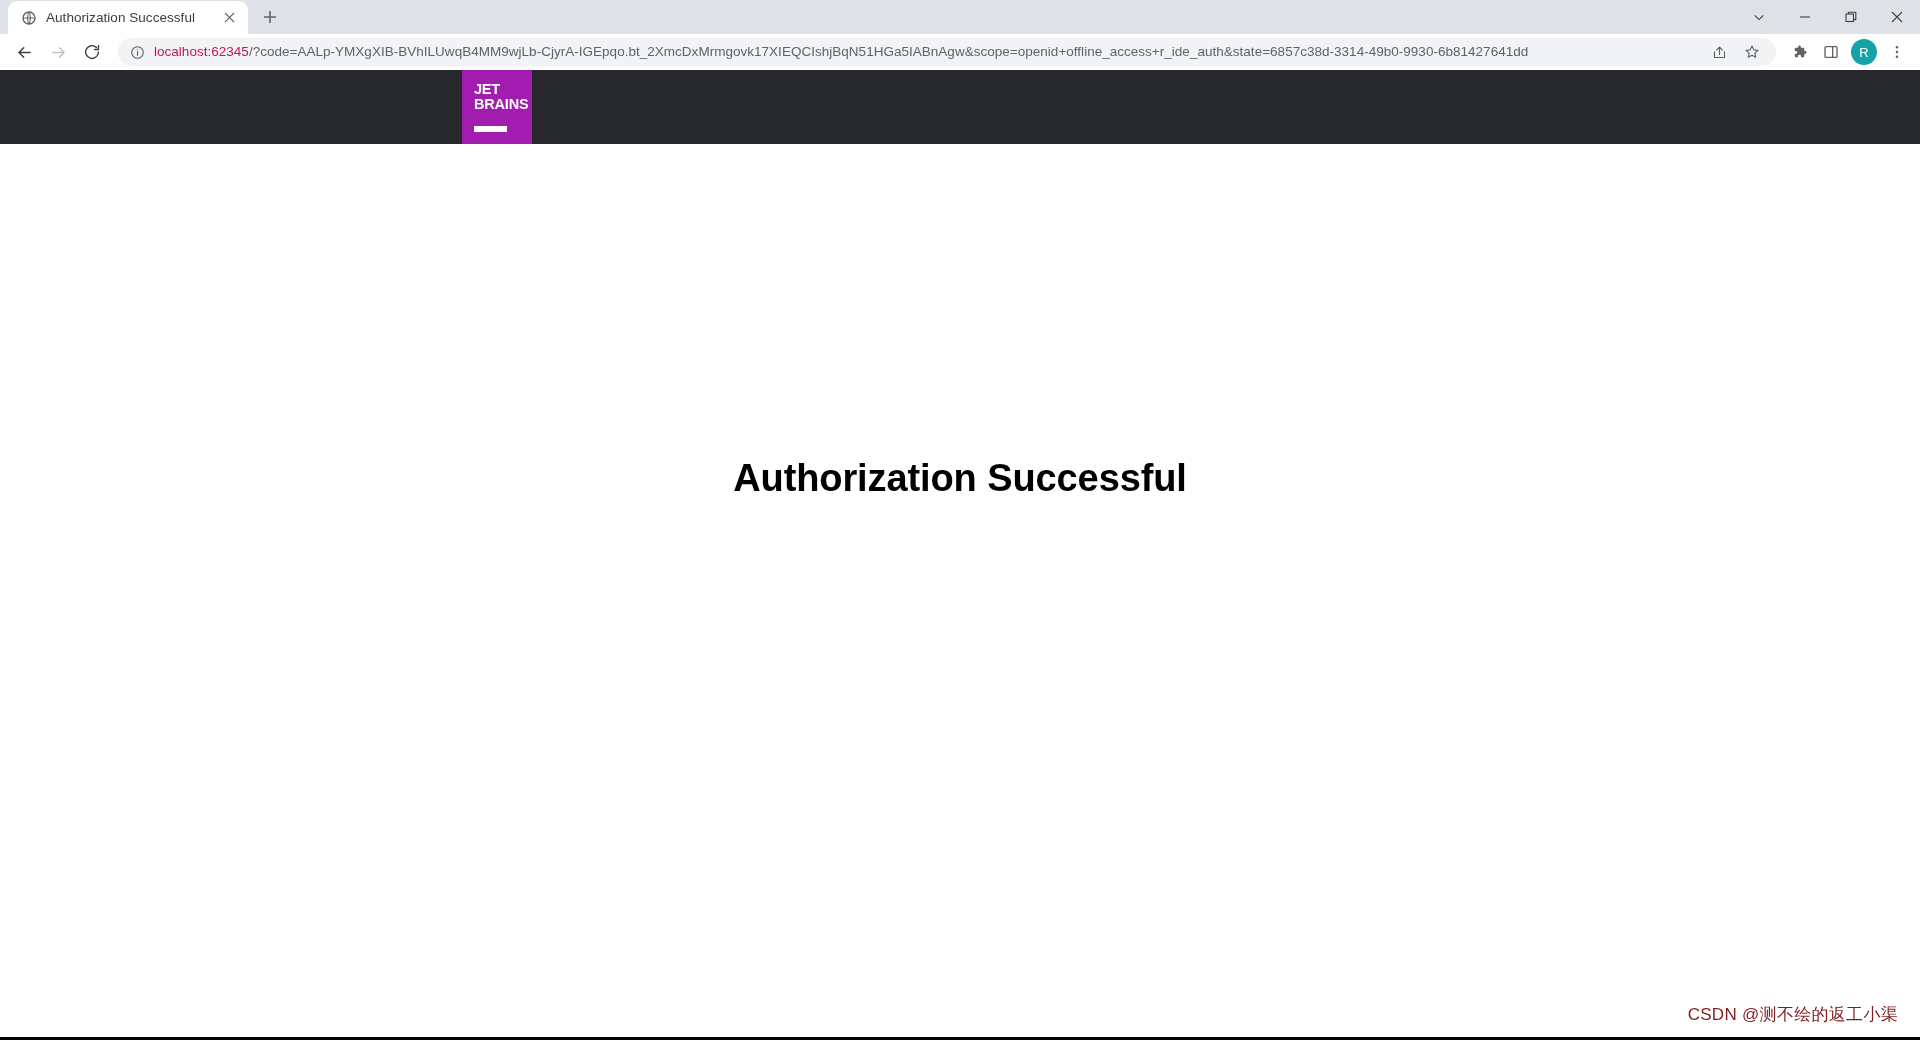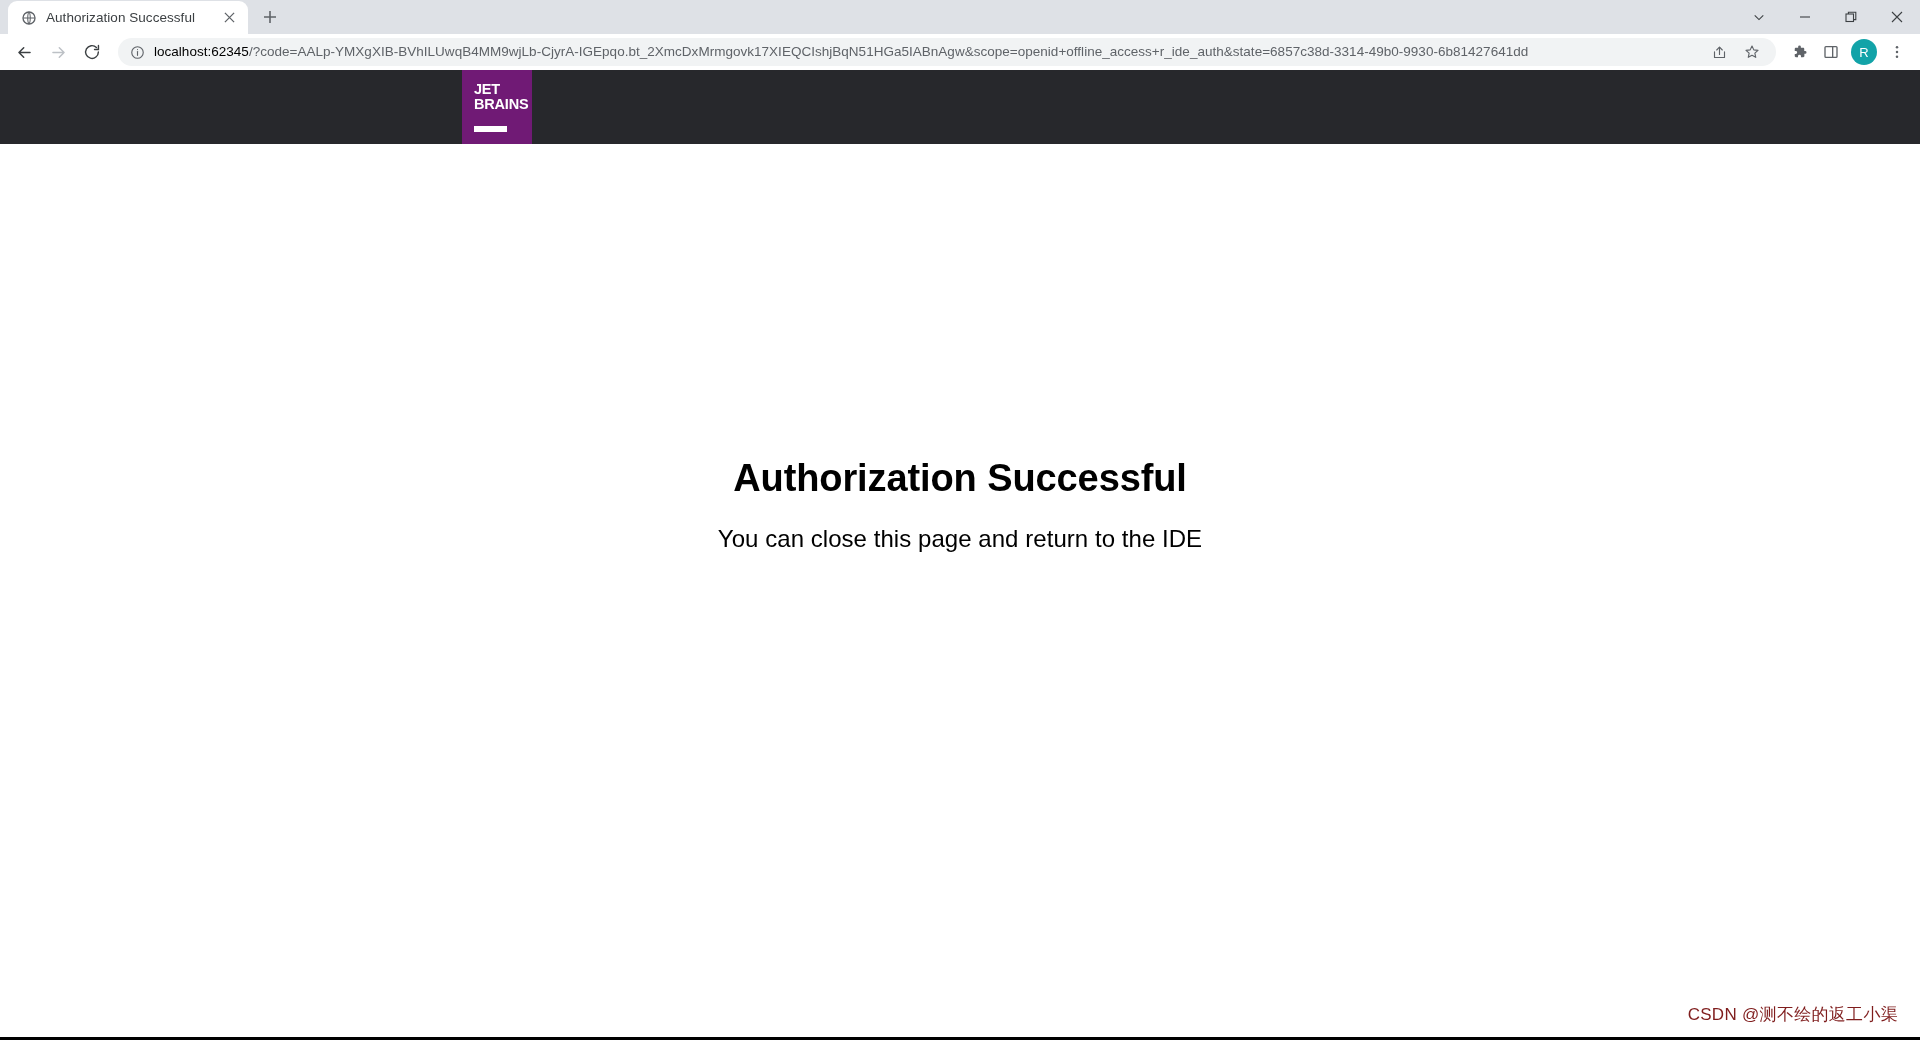--- a/index.html
+++ b/index.html
@@ -153,21 +153,21 @@
 
   .omnibox-url {
     flex: 1 1 auto;
     font-size: 13.5px;
     color: #5f6368;
     white-space: nowrap;
     overflow: hidden;
     letter-spacing: 0.02px;
     line-height: 28px;
   }
-  .omnibox-url .url-host { color: #000000; }
+  .omnibox-url .url-host { color: #be185d; }
 
   .omnibox-action {
     width: 24px;
     height: 24px;
     flex: 0 0 24px;
     display: flex;
     align-items: center;
     justify-content: center;
     border-radius: 50%;
     color: #5f6368;
@@ -214,21 +214,21 @@
     flex: 0 0 74px;
     background: #27282c;
     display: flex;
     align-items: stretch;
     padding-left: 462px;
   }
 
   .jb-logo {
     width: 70px;
     height: 74px;
-    background: #701a75;
+    background: #a21caf;
     display: flex;
     flex-direction: column;
     justify-content: center;
     padding: 0 12px;
   }
 
   .jb-logo-text {
     color: #ffffff;
     font-size: 14.5px;
     font-weight: bold;
@@ -419,21 +419,20 @@
       <div class="jb-logo">
         <div class="jb-logo-text">JET</div>
         <div class="jb-logo-text">BRAINS</div>
         <div class="jb-logo-bar"></div>
       </div>
     </div>
 
     <div class="page-body">
       <div class="message-block">
         <h1 class="page-heading">Authorization Successful</h1>
-        <p class="page-subheading">You can close this page and return to the IDE</p>
       </div>
 
       <div class="watermark">CSDN @测不绘的返工小渠</div>
     </div>
 
     <div class="bottom-edge"></div>
   </div>
 
 </div>
 

